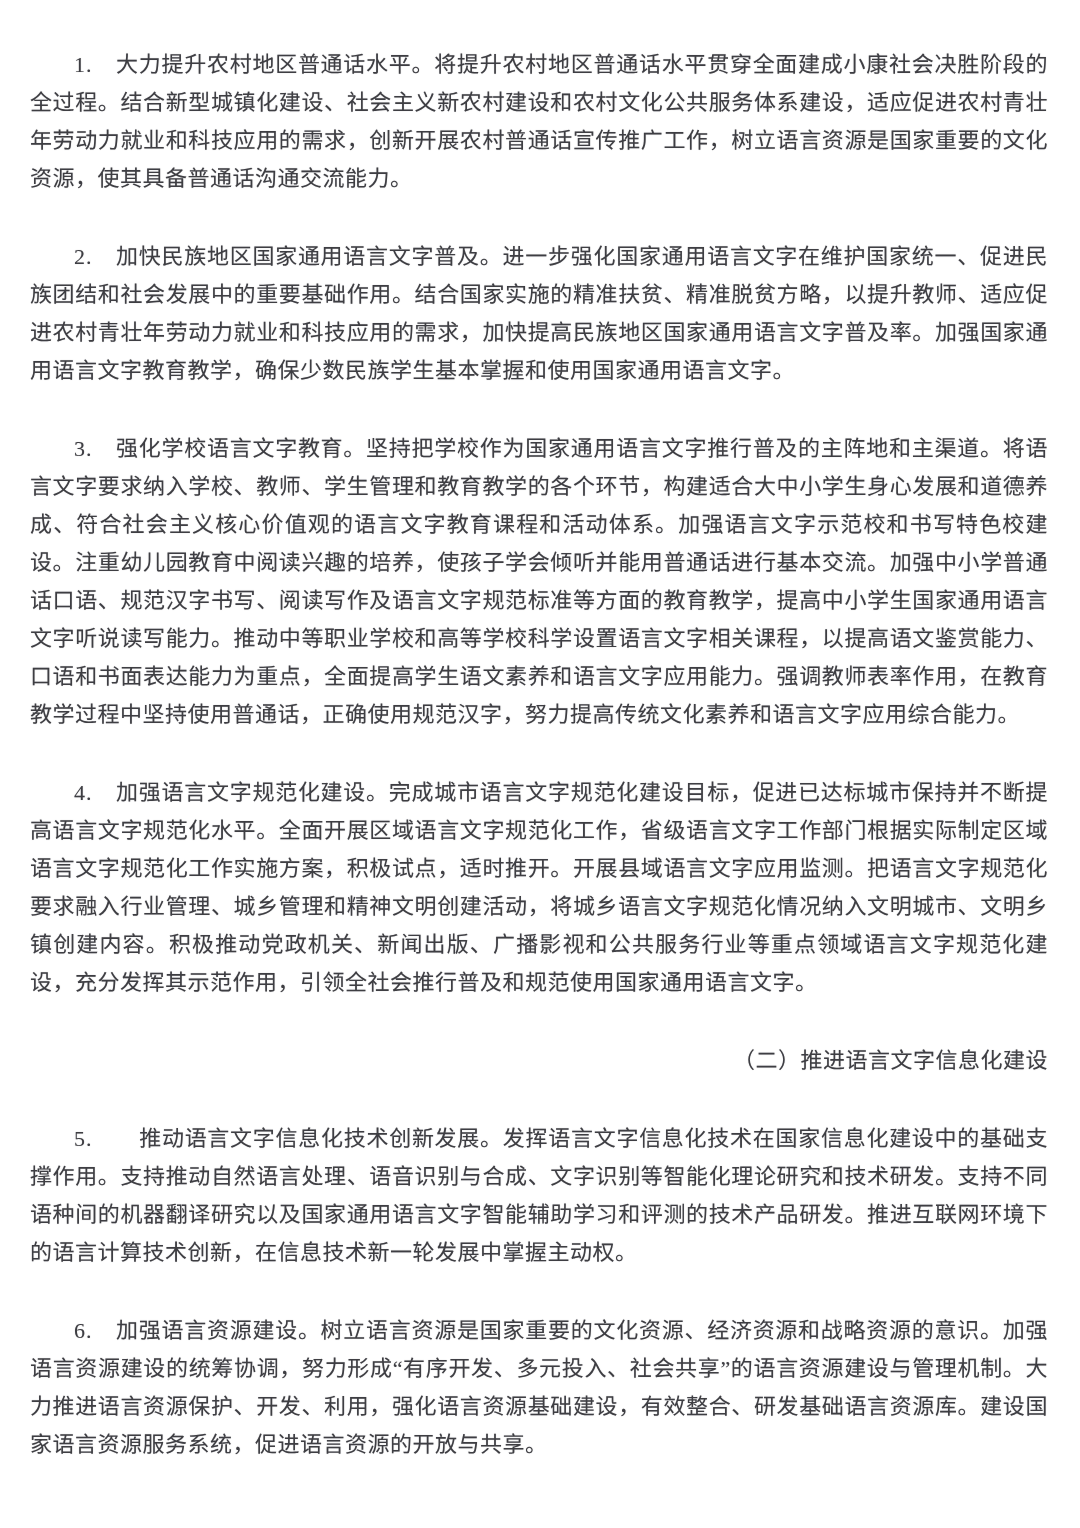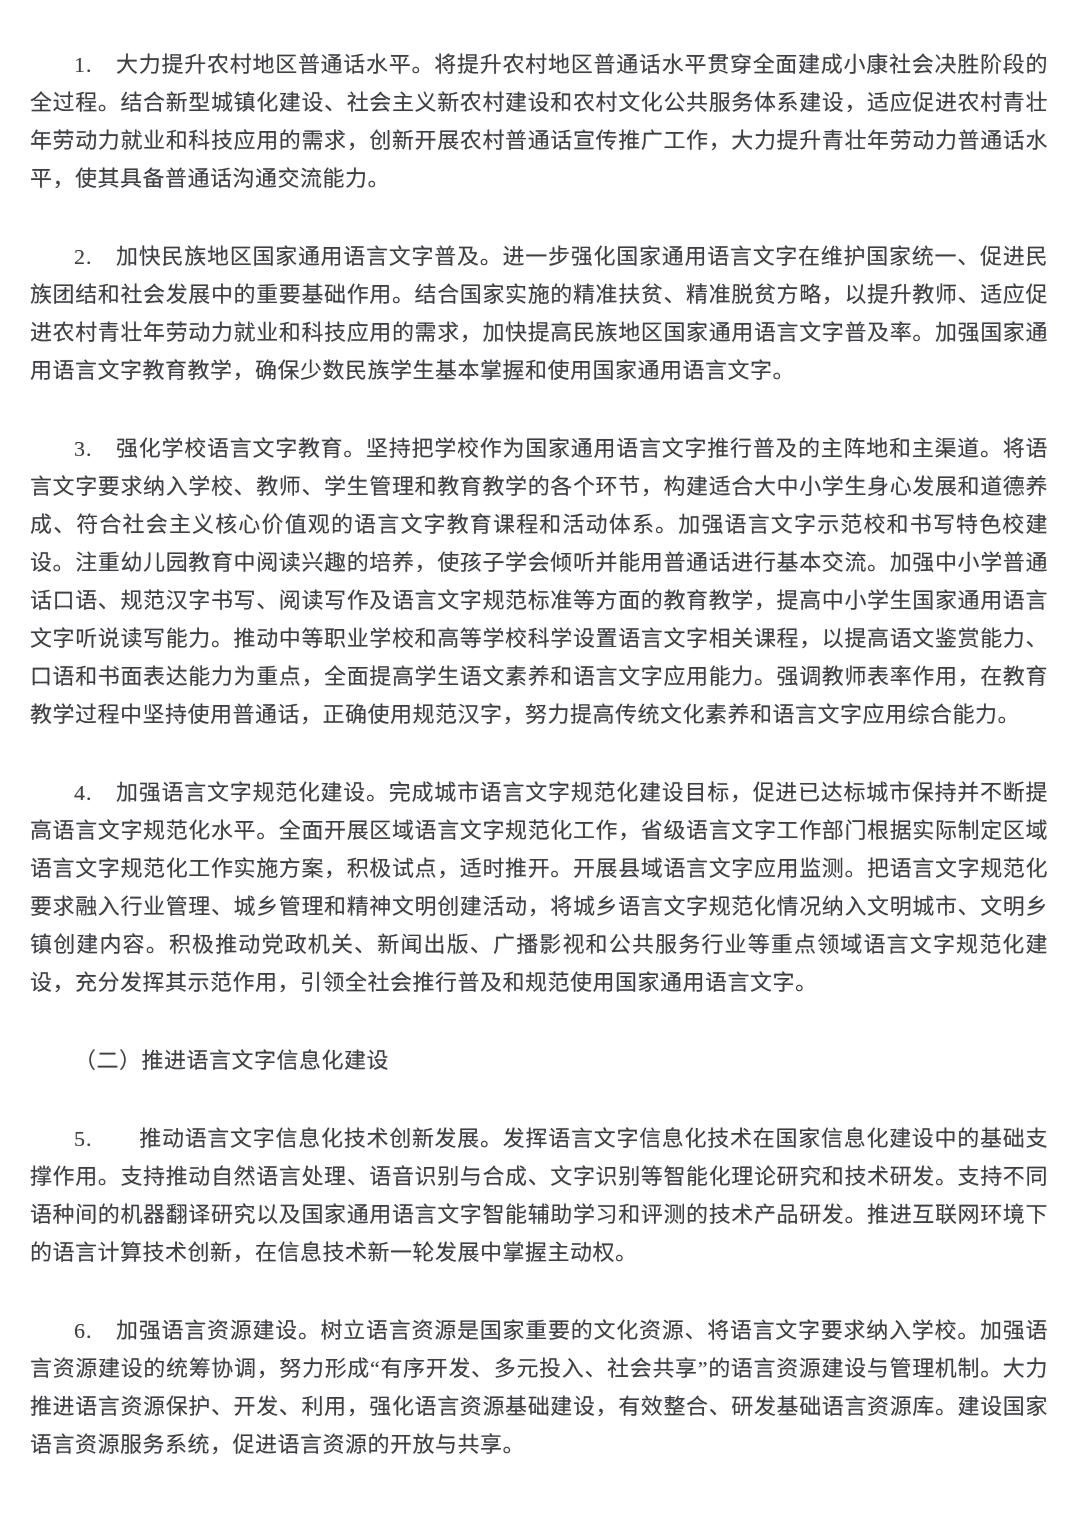--- a/index.html
+++ b/index.html
@@ -31,27 +31,27 @@
     margin: 0 0 40px 0;
     text-indent: 2em;
   }
   .block:last-child {
     margin-bottom: 0;
   }
   .paragraph .num {
     letter-spacing: 1px;
   }
   .heading {
-    text-align: left;
+    text-align: right;
   }
 </style>
 </head>
 <body>
 
 <main class="doc" id="doc">
-    <p class="block paragraph"><span class="num">1.　</span><span class="txt">大力提升农村地区普通话水平。将提升农村地区普通话水平贯穿全面建成小康社会决胜阶段的全过程。结合新型城镇化建设、社会主义新农村建设和农村文化公共服务体系建设，适应促进农村青壮年劳动力就业和科技应用的需求，创新开展农村普通话宣传推广工作，大力提升青壮年劳动力普通话水平，使其具备普通话沟通交流能力。</span></p>
+    <p class="block paragraph"><span class="num">1.　</span><span class="txt">大力提升农村地区普通话水平。将提升农村地区普通话水平贯穿全面建成小康社会决胜阶段的全过程。结合新型城镇化建设、社会主义新农村建设和农村文化公共服务体系建设，适应促进农村青壮年劳动力就业和科技应用的需求，创新开展农村普通话宣传推广工作，树立语言资源是国家重要的文化资源，使其具备普通话沟通交流能力。</span></p>
     <p class="block paragraph"><span class="num">2.　</span><span class="txt">加快民族地区国家通用语言文字普及。进一步强化国家通用语言文字在维护国家统一、促进民族团结和社会发展中的重要基础作用。结合国家实施的精准扶贫、精准脱贫方略，以提升教师、适应促进农村青壮年劳动力就业和科技应用的需求，加快提高民族地区国家通用语言文字普及率。加强国家通用语言文字教育教学，确保少数民族学生基本掌握和使用国家通用语言文字。</span></p>
     <p class="block paragraph"><span class="num">3.　</span><span class="txt">强化学校语言文字教育。坚持把学校作为国家通用语言文字推行普及的主阵地和主渠道。将语言文字要求纳入学校、教师、学生管理和教育教学的各个环节，构建适合大中小学生身心发展和道德养成、符合社会主义核心价值观的语言文字教育课程和活动体系。加强语言文字示范校和书写特色校建设。注重幼儿园教育中阅读兴趣的培养，使孩子学会倾听并能用普通话进行基本交流。加强中小学普通话口语、规范汉字书写、阅读写作及语言文字规范标准等方面的教育教学，提高中小学生国家通用语言文字听说读写能力。推动中等职业学校和高等学校科学设置语言文字相关课程，以提高语文鉴赏能力、口语和书面表达能力为重点，全面提高学生语文素养和语言文字应用能力。强调教师表率作用，在教育教学过程中坚持使用普通话，正确使用规范汉字，努力提高传统文化素养和语言文字应用综合能力。</span></p>
     <p class="block paragraph"><span class="num">4.　</span><span class="txt">加强语言文字规范化建设。完成城市语言文字规范化建设目标，促进已达标城市保持并不断提高语言文字规范化水平。全面开展区域语言文字规范化工作，省级语言文字工作部门根据实际制定区域语言文字规范化工作实施方案，积极试点，适时推开。开展县域语言文字应用监测。把语言文字规范化要求融入行业管理、城乡管理和精神文明创建活动，将城乡语言文字规范化情况纳入文明城市、文明乡镇创建内容。积极推动党政机关、新闻出版、广播影视和公共服务行业等重点领域语言文字规范化建设，充分发挥其示范作用，引领全社会推行普及和规范使用国家通用语言文字。</span></p>
     <p class="block heading"><span class="num">（二）</span><span class="txt">推进语言文字信息化建设</span></p>
     <p class="block paragraph"><span class="num">5.　　</span><span class="txt">推动语言文字信息化技术创新发展。发挥语言文字信息化技术在国家信息化建设中的基础支撑作用。支持推动自然语言处理、语音识别与合成、文字识别等智能化理论研究和技术研发。支持不同语种间的机器翻译研究以及国家通用语言文字智能辅助学习和评测的技术产品研发。推进互联网环境下的语言计算技术创新，在信息技术新一轮发展中掌握主动权。</span></p>
-    <p class="block paragraph"><span class="num">6.　</span><span class="txt">加强语言资源建设。树立语言资源是国家重要的文化资源、将语言文字要求纳入学校。加强语言资源建设的统筹协调，努力形成“有序开发、多元投入、社会共享”的语言资源建设与管理机制。大力推进语言资源保护、开发、利用，强化语言资源基础建设，有效整合、研发基础语言资源库。建设国家语言资源服务系统，促进语言资源的开放与共享。</span></p>
+    <p class="block paragraph"><span class="num">6.　</span><span class="txt">加强语言资源建设。树立语言资源是国家重要的文化资源、经济资源和战略资源的意识。加强语言资源建设的统筹协调，努力形成“有序开发、多元投入、社会共享”的语言资源建设与管理机制。大力推进语言资源保护、开发、利用，强化语言资源基础建设，有效整合、研发基础语言资源库。建设国家语言资源服务系统，促进语言资源的开放与共享。</span></p>
   </main>
 
 </body></html>

